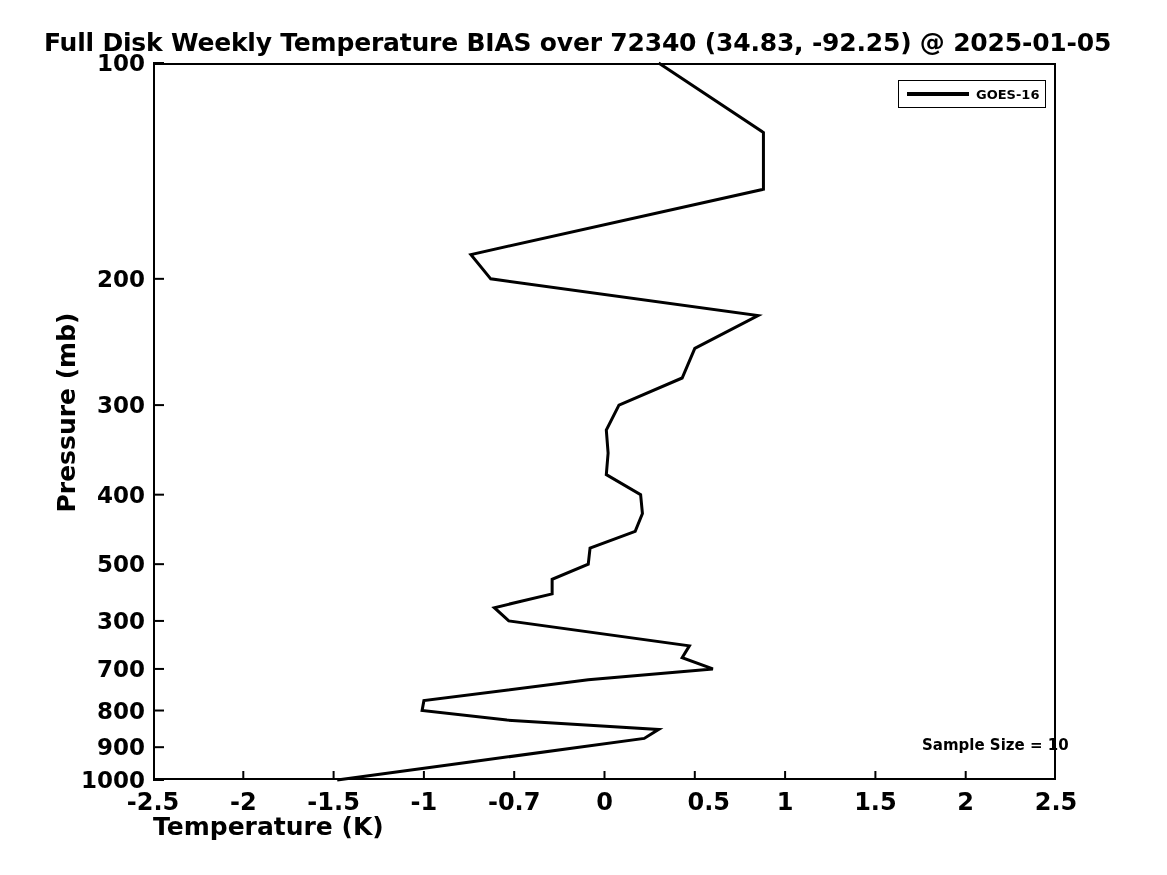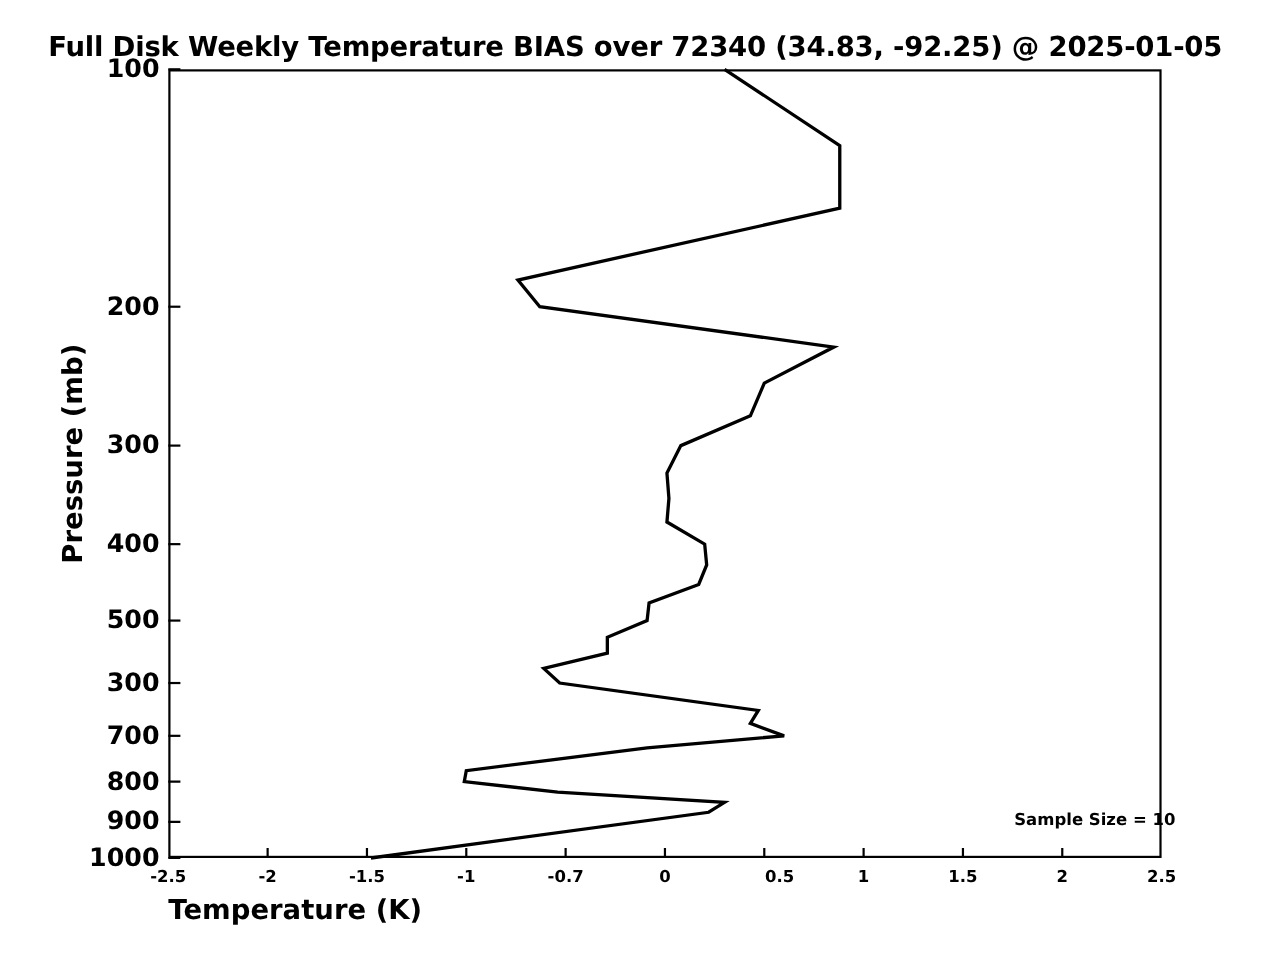--- a/index.html
+++ b/index.html
@@ -13,21 +13,21 @@
   }
 
   #plot-area{position:absolute;left:153px;top:63px;width:903px;height:717px;}
   #axes-frame{position:absolute;left:0;top:0;width:100%;height:100%;
     border:2px solid #000;box-sizing:border-box;background:transparent;}
 
   svg.overlay{position:absolute;left:0;top:0;width:903px;height:717px;overflow:visible;}
 
   .xtick-label{
     position:absolute;transform:translateX(-50%);
-    font-family:"DejaVu Sans",sans-serif;font-weight:bold;font-size:15px;color:#000;
+    font-family:"DejaVu Sans",sans-serif;font-weight:bold;font-size:24px;color:#000;
     white-space:nowrap;
   }
   .ytick-label{
     position:absolute;transform:translateY(-50%);text-align:right;
     font-family:"DejaVu Sans",sans-serif;font-weight:bold;font-size:23px;color:#000;
     white-space:nowrap;
   }
 
   #xlabel{
     position:absolute;left:153px;top:812px;width:903px;
@@ -113,16 +113,20 @@
       <div class="ytick-label" style="right: 1022px; top: 620.934px;">300</div>
       <div class="ytick-label" style="right: 1022px; top: 668.935px;">700</div>
       <div class="ytick-label" style="right: 1022px; top: 710.516px;">800</div>
       <div class="ytick-label" style="right: 1022px; top: 747.192px;">900</div>
       <div class="ytick-label" style="right: 1022px; top: 780px;">1000</div>
     </div>
 
   <div id="xlabel">Temperature (K)</div>
   <div id="ylabel">Pressure (mb)</div>
 
+  <div id="legend-box">
+    <span id="legend-swatch"></span>
+    <span id="legend-label">GOES-16</span>
+  </div>
 
   <div id="sample-size">Sample Size = 10</div>
 
 </div>
 
 </body></html>

